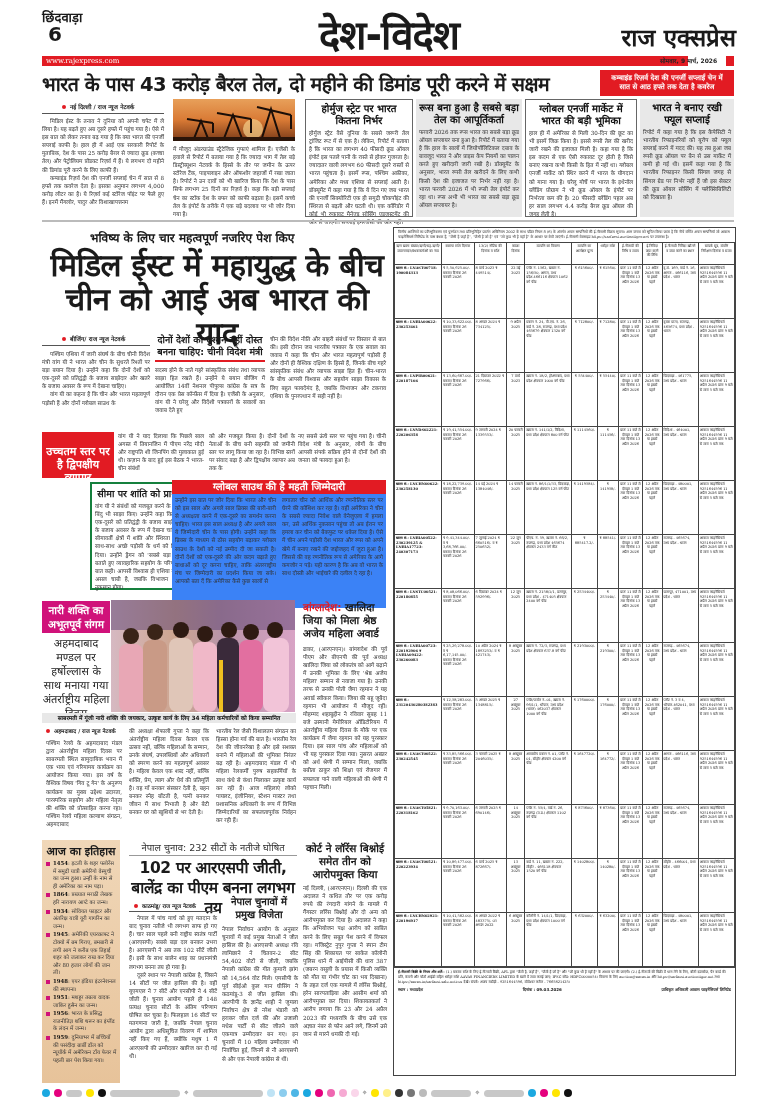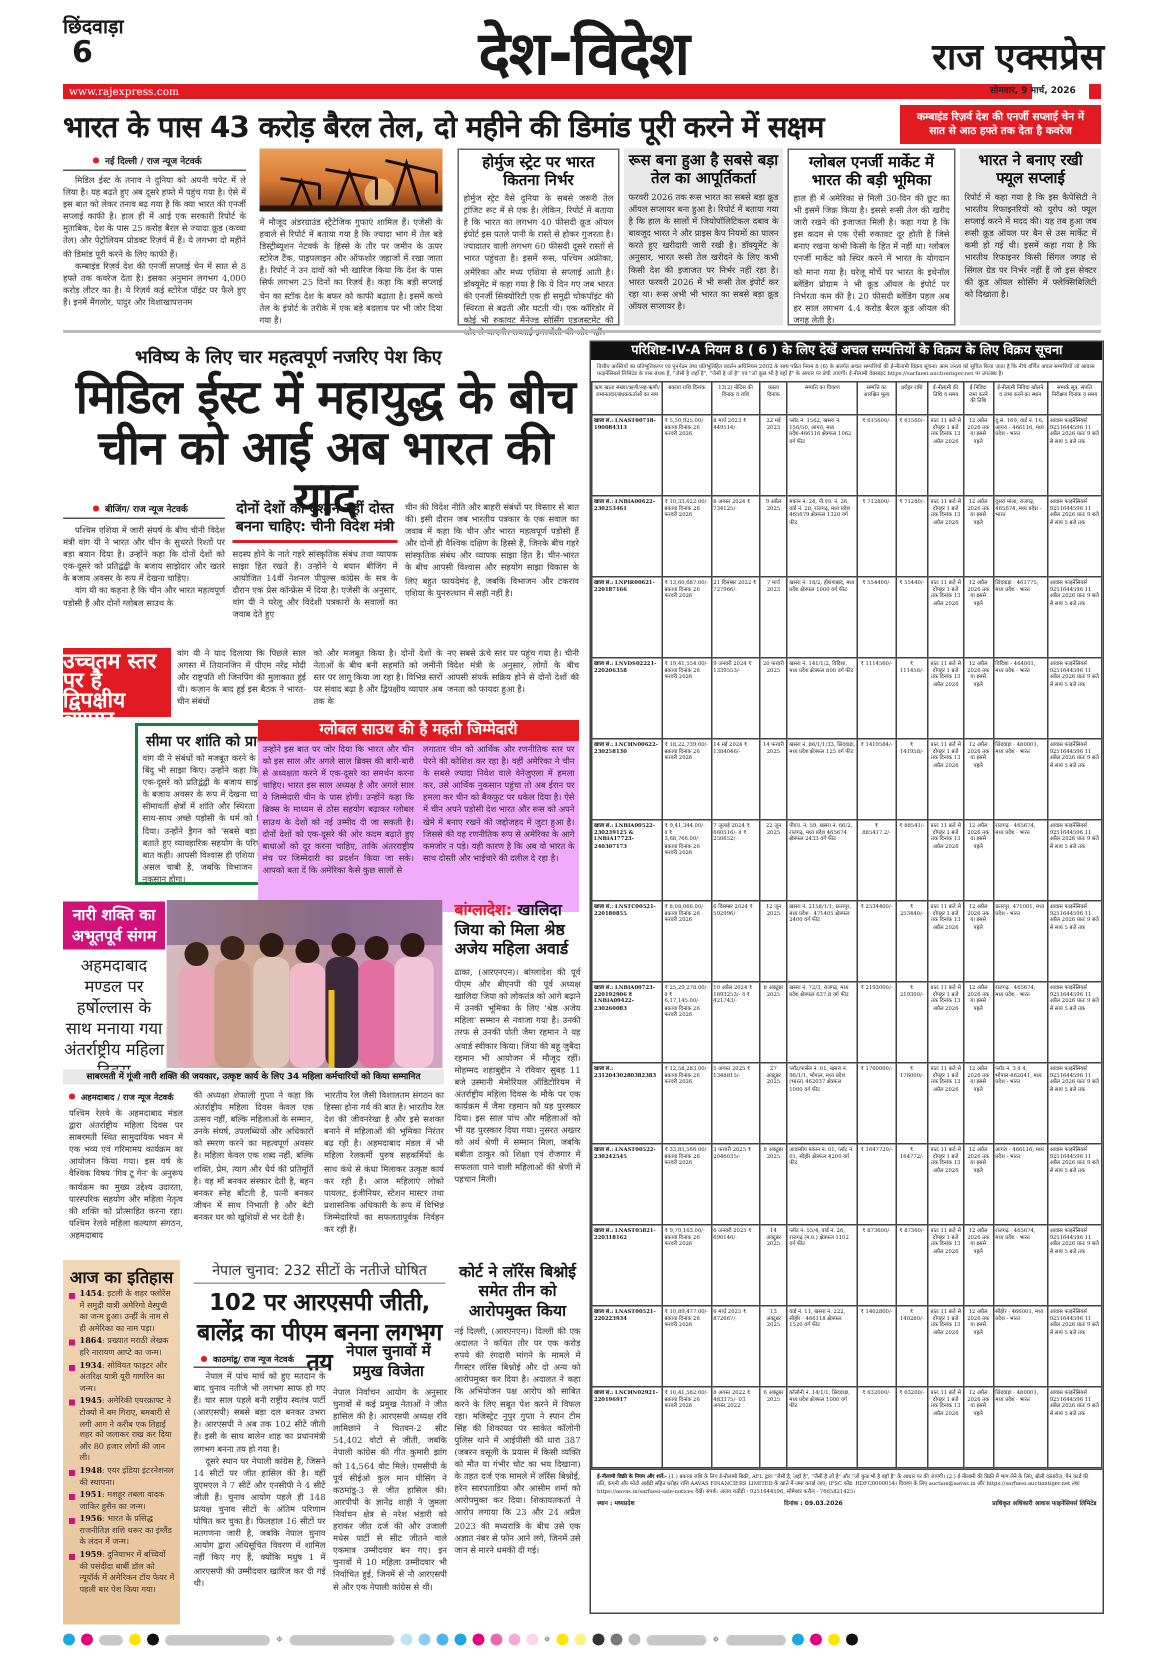--- a/index.html
+++ b/index.html
@@ -41,28 +41,28 @@
   
   #kicker { left: 90px; top: 229px; font-size: 12px; font-weight: bold; }
   #china-head { left: 42px; top: 248px; width: 350px; font-size: 31px; line-height: 34px; font-weight: bold; text-align: center; letter-spacing: -0.5px; }
   #byline2 { left: 62px; top: 335px; font-size: 6px; font-weight: bold; }
   #rule2 { left: 42px; top: 345px; width: 108px; height: 1px; background: #555; }
   #china-c1 { left: 42px; top: 350px; width: 108px; }
   #sub-head1 { left: 155px; top: 334px; width: 110px; font-size: 9.5px; line-height: 12px; font-weight: bold; text-align: center; border-bottom: 2px solid #e21b23; padding-bottom: 2px; }
   #china-c2 { left: 155px; top: 366px; width: 110px; }
   #china-c3 { left: 270px; top: 335px; width: 116px; }
 
-  #trade-box { left: 42px; top: 432px; width: 72px; height: 46px; background: #e21b23; color: #fff; font-weight: bold; font-size: 14px; line-height: 13px; text-align: left; padding-top: 3px; }
+  #trade-box { left: 42px; top: 432px; width: 72px; height: 46px; background: #e21b23; color: #fff; font-weight: bold; font-size: 11px; line-height: 13px; text-align: center; padding-top: 13px; }
   #trade-c1 { left: 118px; top: 432px; width: 86px; }
   #trade-c2 { left: 209px; top: 432px; width: 86px; }
   #trade-c3 { left: 298px; top: 432px; width: 88px; }
 
   #border-box { left: 46px; top: 482px; width: 118px; height: 108px; border: 2px solid #15803d; padding: 3px; margin-left: 44px; }
   #border-title { font-size: 9.5px; font-weight: bold; text-align: center; margin-bottom: 2px; }
-  #south-box { left: 172px; top: 480px; width: 214px; height: 128px; background: #f0abfc; padding: 0 0 3px 0; }
+  #south-box { left: 172px; top: 480px; width: 214px; height: 128px; background: #3b82f6; padding: 0 0 3px 0; }
   #south-title { background: #e21b23; color: #fff; font-size: 10px; font-weight: bold; text-align: center; line-height: 14px; }
   #south-cols { display: flex; gap: 6px; padding: 2px 3px; }
   #south-cols .txt { flex: 1; }
 
   
   #nari-tag { left: 42px; top: 601px; width: 68px; height: 32px; background: #d0127a; color: #fff; font-weight: bold; font-size: 10.5px; line-height: 14px; text-align: center; padding-top: 2px; }
   #nari-sub { left: 42px; top: 637px; width: 68px; font-size: 11px; line-height: 14px; text-align: center; color: #222; }
   #photo { left: 111px; top: 600px; width: 184px; height: 112px; overflow: hidden; background: linear-gradient(90deg,#d6b9c2 0%,#cda58f 35%,#b995a8 60%,#d8a3c5 100%); }
   #photo-caption { left: 42px; top: 713px; width: 254px; height: 10px; background: #e8e8e8; font-size: 5.8px; line-height: 10px; font-weight: bold; color: #111; text-align: center; white-space: nowrap; overflow: hidden; }
   #byline3 { left: 46px; top: 727px; font-size: 5.5px; font-weight: bold; }
@@ -256,21 +256,20 @@
   <p>नेपाल में पांच मार्च को हुए मतदान के बाद चुनाव नतीजे भी लगभग साफ हो गए हैं। चार साल पहले बनी राष्ट्रीय स्वतंत्र पार्टी (आरएसपी) सबसे बड़ा दल बनकर उभरा है। आरएसपी ने अब तक 102 सीटें जीती हैं। इसी के साथ बालेन शाह का प्रधानमंत्री लगभग बनना तय हो गया है।</p>
   <p>दूसरे स्थान पर नेपाली कांग्रेस है, जिसने 14 सीटों पर जीत हासिल की है। वहीं यूएमएल ने 7 सीटें और एनसीपी ने 4 सीटें जीती हैं। चुनाव आयोग पहले ही 148 प्रत्यक्ष चुनाव सीटों के अंतिम परिणाम घोषित कर चुका है। फिलहाल 16 सीटों पर मतगणना जारी है, जबकि नेपाल चुनाव आयोग द्वारा अधिसूचित विवरण में शामिल नहीं किए गए हैं, क्योंकि मधुष 1 में आरएसपी की उम्मीदवार खारिज कर दी गई थी।</p>
 </div>
 <div class="abs" id="nepal-sub">नेपाल चुनावों में प्रमुख विजेता</div>
 <div class="abs txt" id="nepal-c2">नेपाल निर्वाचन आयोग के अनुसार चुनावों में कई प्रमुख नेताओं ने जीत हासिल की है। आरएसपी अध्यक्ष रवि लामिछाने ने चितवन-2 सीट 54,402 वोटों से जीती, जबकि नेपाली कांग्रेस की गीत कुमारी झांग को 14,564 वोट मिले। एमसीपी के पूर्व सीईओ कुल मान घीसिंग ने कठमांडू-3 से जीत हासिल की। आरपीपी के ज्ञानेंद्र शाही ने जुमला निर्वाचन क्षेत्र से नरेश भंडारी को हराकर जीत दर्ज की और उजाली मधेस पार्टी से सीट जीतने वाले एकमात्र उम्मीदवार बन गए। इन चुनावों में 10 महिला उम्मीदवार भी निर्वाचित हुईं, जिनमें से नौ आरएसपी से और एक नेपाली कांग्रेस से थीं।</div>
 
 <div class="abs" id="court-head">कोर्ट ने लॉरेंस बिश्नोई समेत तीन को आरोपमुक्त किया</div>
 <div class="abs txt" id="court-body">नई दिल्ली, (आरएनएन)। दिल्ली की एक अदालत ने कथित तौर पर एक करोड़ रुपये की रंगदारी मांगने के मामले में गैंगस्टर लॉरेंस बिश्नोई और दो अन्य को आरोपमुक्त कर दिया है। अदालत ने कहा कि अभियोजन पक्ष आरोप को साबित करने के लिए सबूत पेश करने में विफल रहा। मजिस्ट्रेट नुपुर गुप्ता ने स्पान टीम सिंह की शिकायत पर साकेत कॉलोनी पुलिस थाने में आईपीसी की धारा 387 (जबरन वसूली के प्रयास में किसी व्यक्ति को मौत या गंभीर चोट का भय दिखाना) के तहत दर्ज एक मामले में लॉरेंस बिश्नोई, हरेन सारपताड़िया और आसीम शर्मा को आरोपमुक्त कर दिया। शिकायतकर्ता ने आरोप लगाया कि 23 और 24 अप्रैल 2023 की मध्यरात्रि के बीच उसे एक अज्ञात नंबर से फोन आने लगे, जिनमें उसे जान से मारने धमकी दी गई।</div>
 
 <div class="abs" id="notice">
-  <div id="notice-banner">परिशिष्ट-IV-A नियम 8 ( 6 ) के लिए देखें अचल सम्पत्तियों के विक्रय के लिए विक्रय सूचना</div>
   <div id="notice-intro">वित्तीय आस्तियों का प्रतिभूतिकरण एवं पुनर्गठन तथा प्रतिभूतिहित प्रवर्तन अधिनियम 2002 के साथ पठित नियम 8 (6) के अंतर्गत अचल सम्पत्तियों की ई-नीलामी विक्रय सूचना। आम जनता को सूचित किया जाता है कि नीचे वर्णित अचल सम्पत्तियाँ जो आवास फाइनेंसियर्स लिमिटेड के पास बंधक हैं, "जैसी है जहाँ है", "जैसी है जो है" एवं "जो कुछ भी है वहाँ है" के आधार पर बेची जाएंगी। ई-नीलामी वेबसाइट https://sarfaesi.auctiontiger.net पर उपलब्ध है।</div>
   <table id="auction">
     <colgroup>
       <col style="width:13%">
         <col style="width:9%">
         <col style="width:9%">
         <col style="width:5%">
         <col style="width:13%">
         <col style="width:7%">
         <col style="width:6%">

